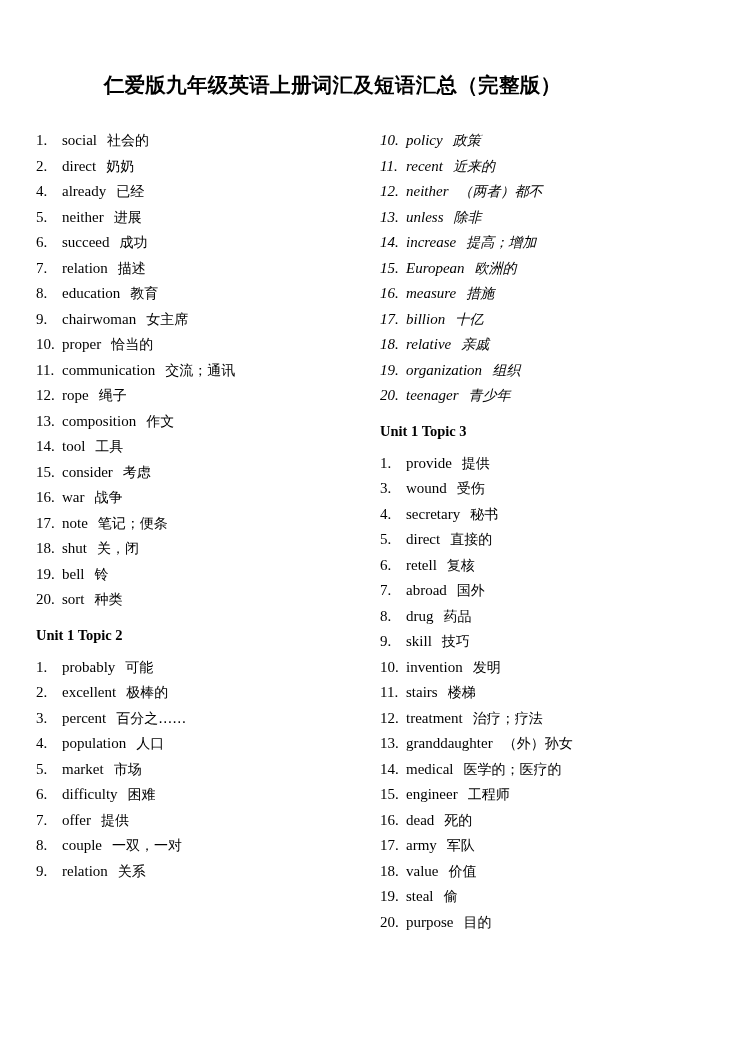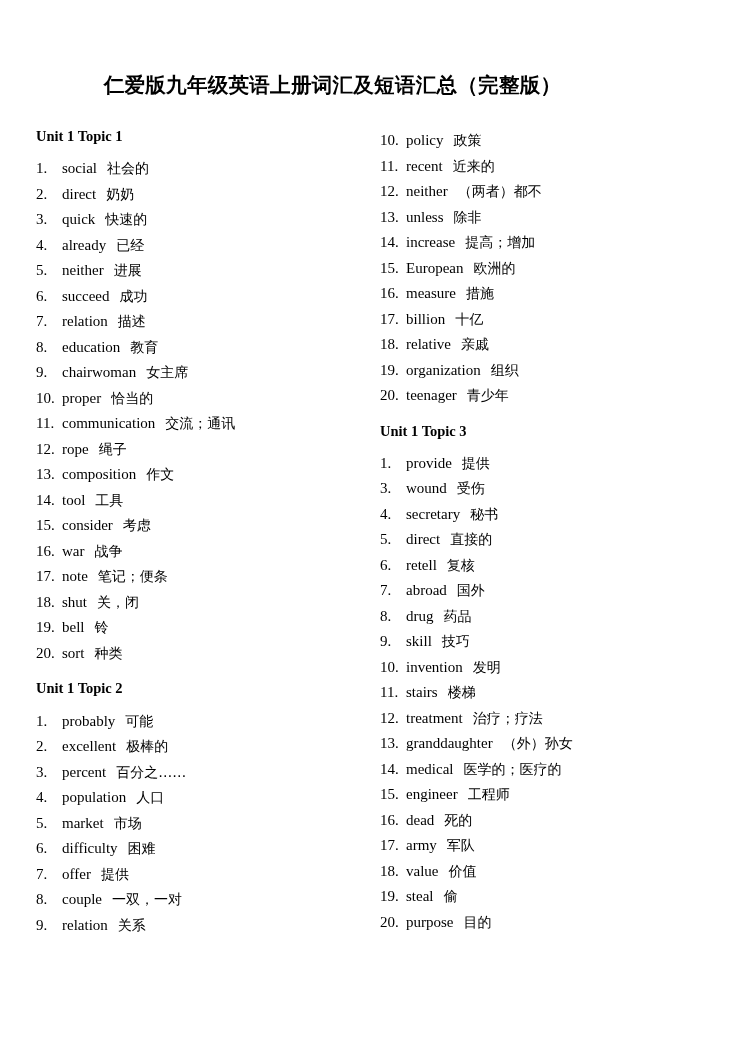--- a/index.html
+++ b/index.html
@@ -79,41 +79,38 @@
     display: inline;
   }
   .entry-gloss {
     display: inline;
     margin-left: 10px;
     font-family: "DejaVu Sans", "Liberation Sans", sans-serif;
     font-size: 14px;
   }
   .continued-list {
     margin-top: 0;
+    font-style: italic;
   }
 </style>
 </head>
 <body>
 
 <div class="page">
 
   <div class="doc-title">仁爱版九年级英语上册词汇及短语汇总（完整版）</div>
 
   <div class="column col-left">
     <div class="section">
-      <div class="section-heading">Unit 1 Topic 1</div>
       <ul class="entry-list">
         <li class="entry">
           <span class="entry-num">1.</span><span class="entry-word">social</span><span class="entry-gloss">社会的</span>
         </li>
         <li class="entry">
           <span class="entry-num">2.</span><span class="entry-word">direct</span><span class="entry-gloss">奶奶</span>
-        </li>
-        <li class="entry">
-          <span class="entry-num">3.</span><span class="entry-word">quick</span><span class="entry-gloss">快速的</span>
         </li>
         <li class="entry">
           <span class="entry-num">4.</span><span class="entry-word">already</span><span class="entry-gloss">已经</span>
         </li>
         <li class="entry">
           <span class="entry-num">5.</span><span class="entry-word">neither</span><span class="entry-gloss">进展</span>
         </li>
         <li class="entry">
           <span class="entry-num">6.</span><span class="entry-word">succeed</span><span class="entry-gloss">成功</span>
         </li>

